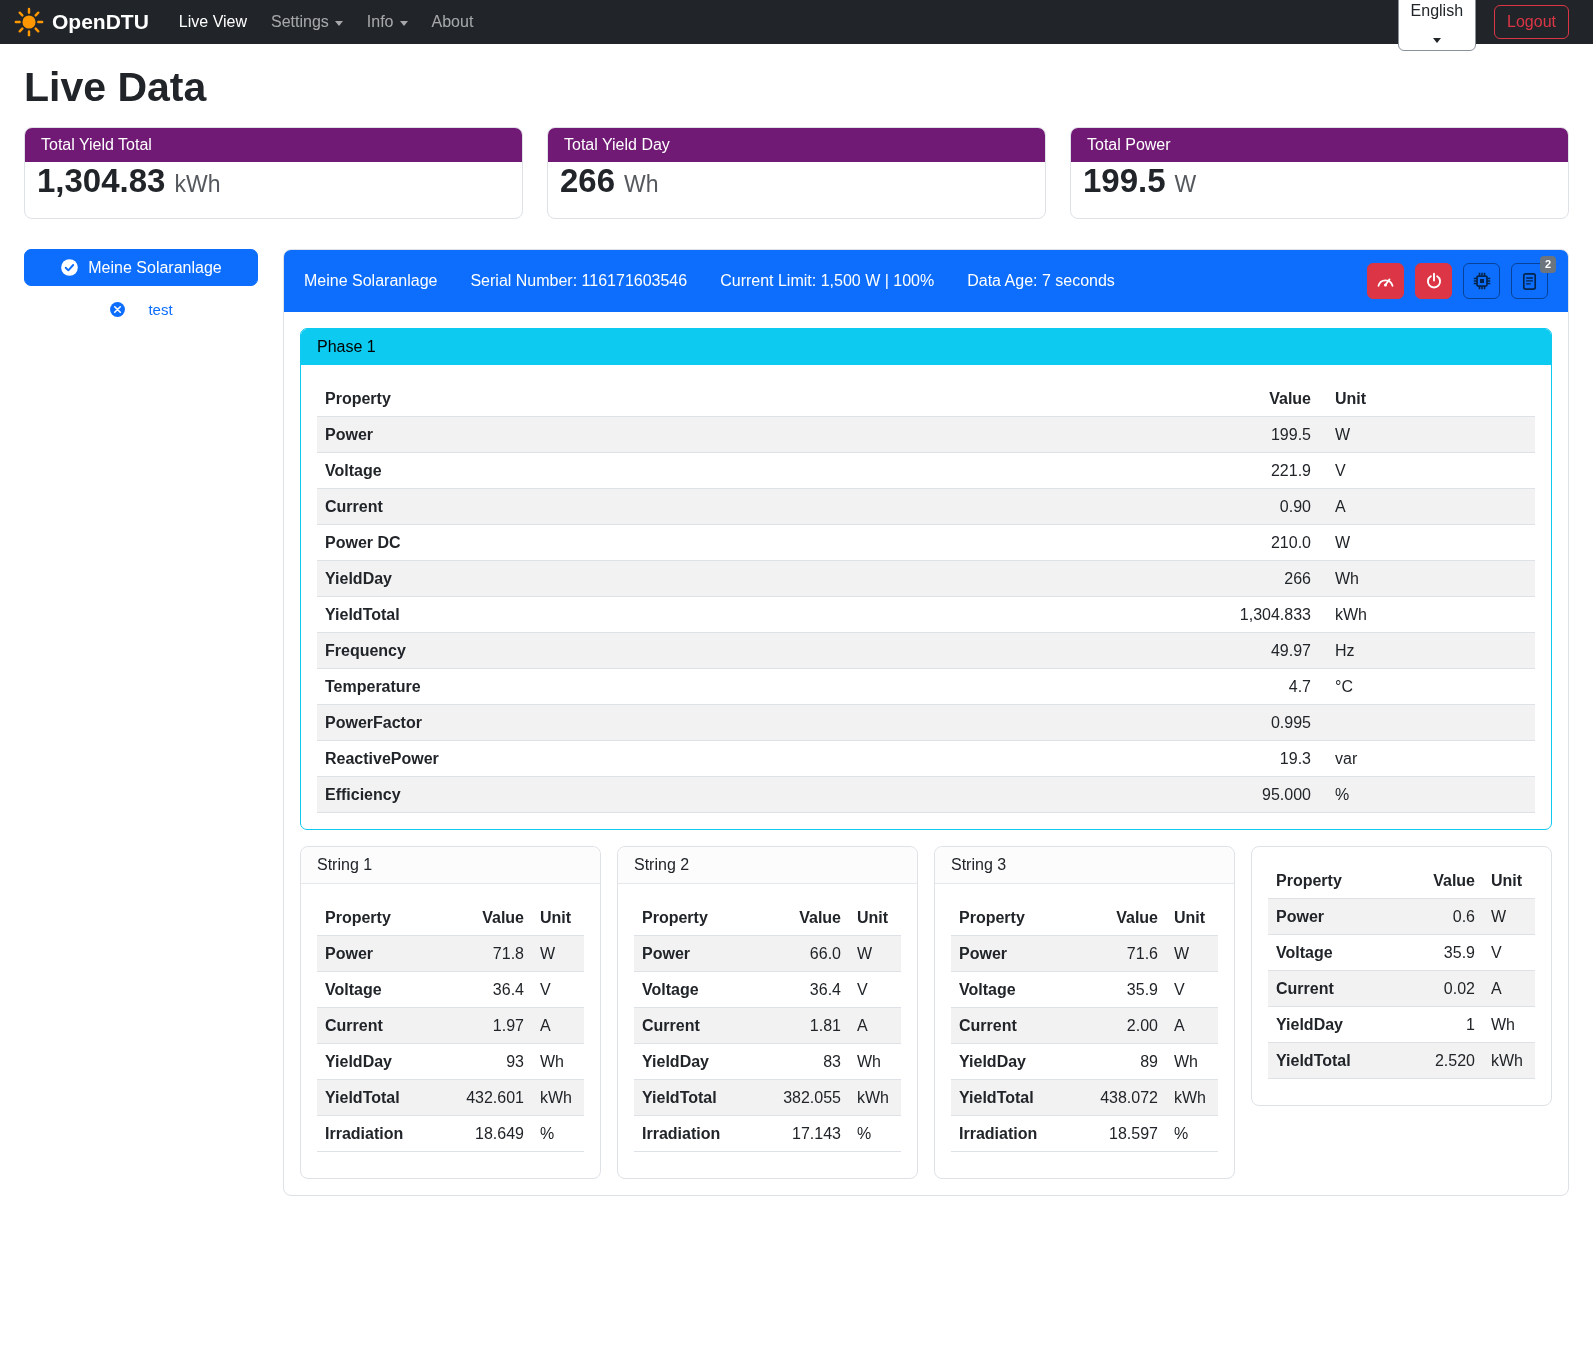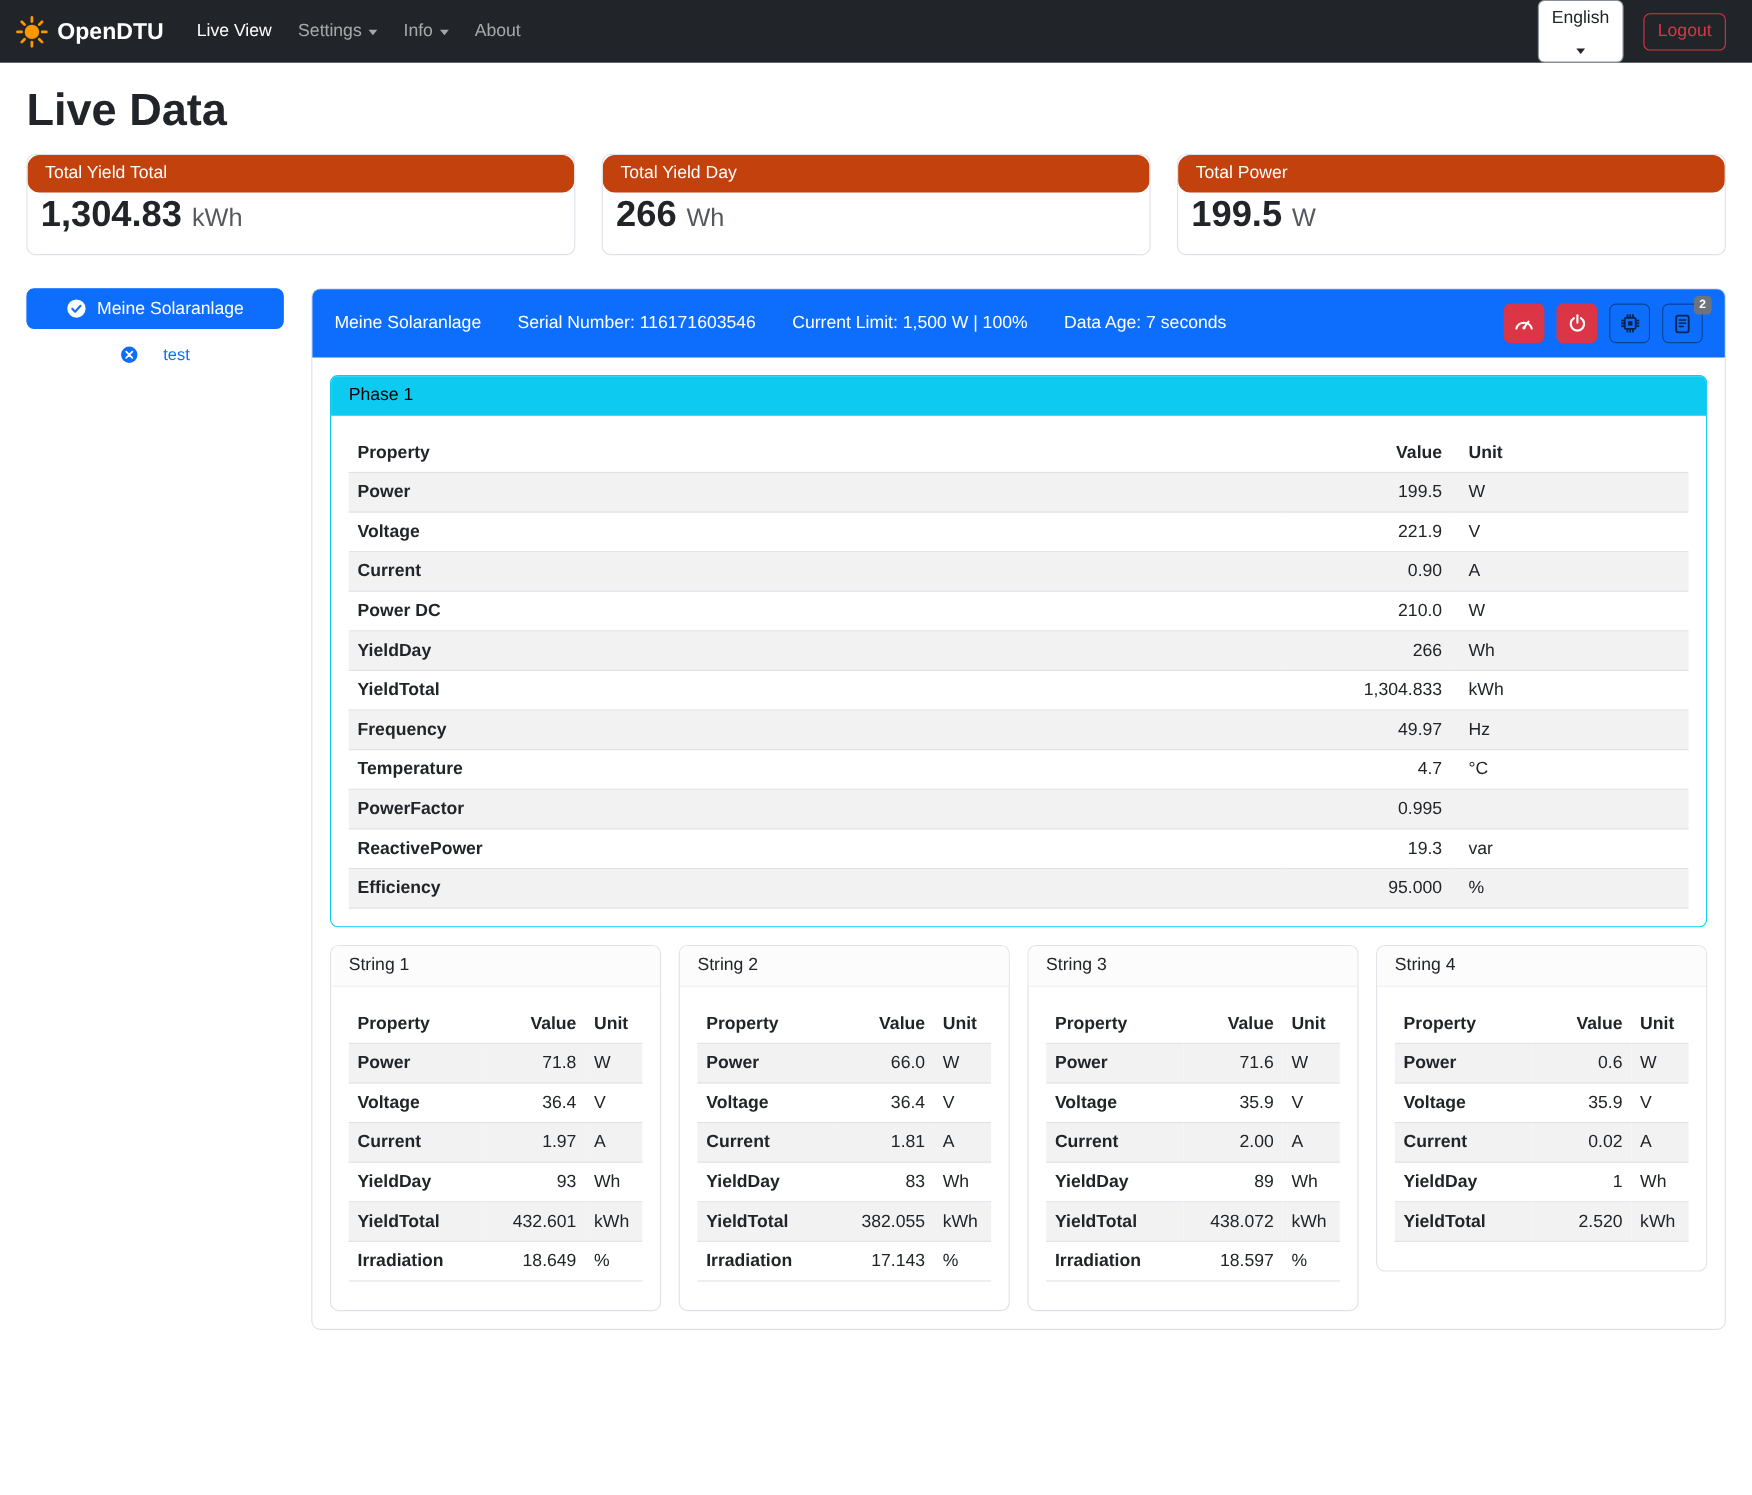--- a/index.html
+++ b/index.html
@@ -5,21 +5,21 @@
   * { box-sizing: border-box; }
   html,body { margin:0; padding:0; background:#fff; }
   body {
     font-family: "Liberation Sans", "DejaVu Sans", sans-serif;
     color:#212529;
     width:1593px;
   }
 
   
   .navbar {
-    background:#212529; height:57px;
+    background:#212529; height:44px;
     display:flex; align-items:center;
     padding:8px 24px 8px 14px;
   }
   .brand { display:flex; align-items:center; gap:8px; color:#fff; font-size:21px; font-weight:700; margin-right:22px; cursor:pointer; }
   .nav-link {
     color:rgba(255,255,255,.6); font-size:16px; padding:8px 8px; margin-right:8px;
     display:flex; align-items:center; gap:6px; cursor:pointer; text-decoration:none;justify-content:center;
   }
   .nav-link.active { color:#fff; }
   .caret {
@@ -37,21 +37,21 @@
     padding:7px 12px; font-size:16px; cursor:pointer;
   }
 
   
   .page { padding:0 24px 20px; }
   .page-title { font-size:41px; font-weight:700; margin:20px 0 16px; }
 
   
   .summary-row { display:grid; grid-template-columns:repeat(3,1fr); gap:24px; }
   .card { background:#fff; border:1px solid #dee2e6; border-radius:8px; overflow:hidden; }
-  .summary-header { background:#c2410c; color:#fff; font-size:16px; padding:8px 16px;border-radius:11px; }
+  .summary-header { background:#701a75; color:#fff; font-size:16px; padding:8px 16px; }
   .summary-body { text-align:left; padding:0 12px 18px; }
   .summary-value { font-size:33px; font-weight:700; color:#212529; }
   .summary-unit { font-size:23px; font-weight:400; color:#55595e; margin-left:9px; }
 
   
   .content-row { display:flex; gap:25px; align-items:flex-start; margin-top:30px; }
   .sidebar { width:234px; flex:0 0 234px; }
   .inverter-select-btn {
     width:100%; display:flex; align-items:center; justify-content:center; gap:9px;
     background:#0d6efd; border:1px solid #0d6efd; color:#fff; font-size:16px;
@@ -454,21 +454,20 @@
                     <tr>
                       <th class="col-prop">Irradiation</th>
                       <td class="col-value">18.597</td>
                       <td class="col-unit">%</td>
                     </tr>
                   </tbody>
                 </table>
               </div>
             </div>
             <div class="card string-card">
-              <div class="card-header">String 4</div>
               <div class="card-body">
                 <table class="data-table">
                   <thead>
                     <tr>
                       <th class="col-prop">Property</th>
                       <th class="col-value">Value</th>
                       <th class="col-unit">Unit</th>
                     </tr>
                   </thead>
                   <tbody>

